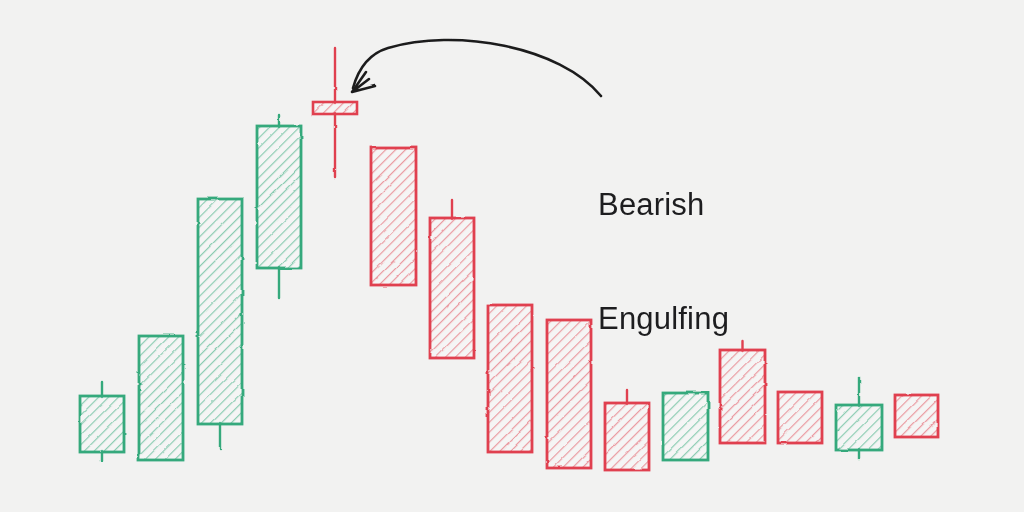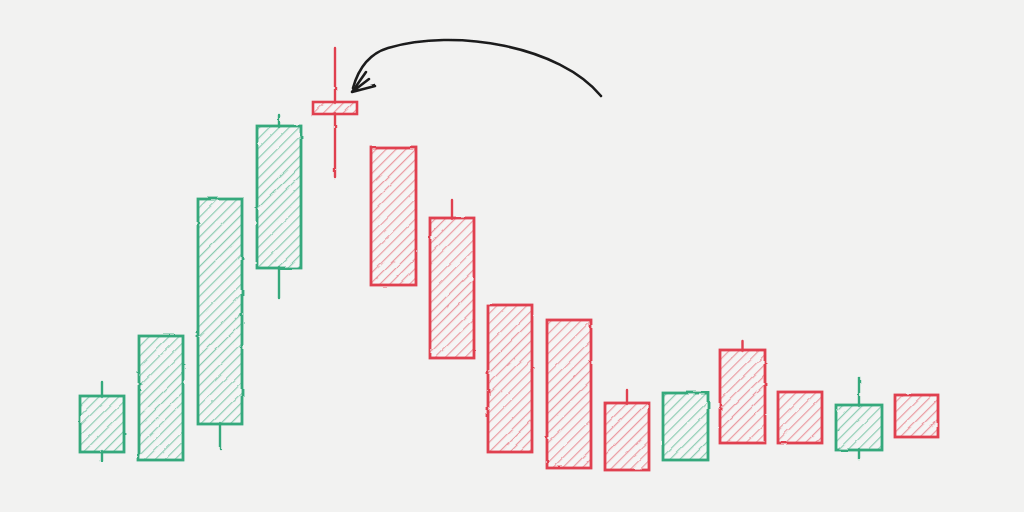--- a/index.html
+++ b/index.html
@@ -127,15 +127,17 @@
         </g>
       </g>
 
     <g id="arrow-layer" filter="url(#rough-soft)">
       <path id="arrow-curve" d="M 601,96 C 560,46 455,28 388,48 C 368,54 358,70 353,88" fill="none" stroke="#1d1d1f" stroke-width="2.6" stroke-linecap="round"></path>
       <path id="arrow-head" d="M 352,92 L 366,72 M 352,92 L 375,86 M 352,92 L 369,79" fill="none" stroke="#1d1d1f" stroke-width="2.6" stroke-linecap="round" stroke-linejoin="round"></path>
     </g>
   </svg>
 
   <div id="annotation-label">
+    <span class="line">Bearish</span>
+    <span class="line">Engulfing</span>
   </div>
 
 </div>
 
 </body></html>

